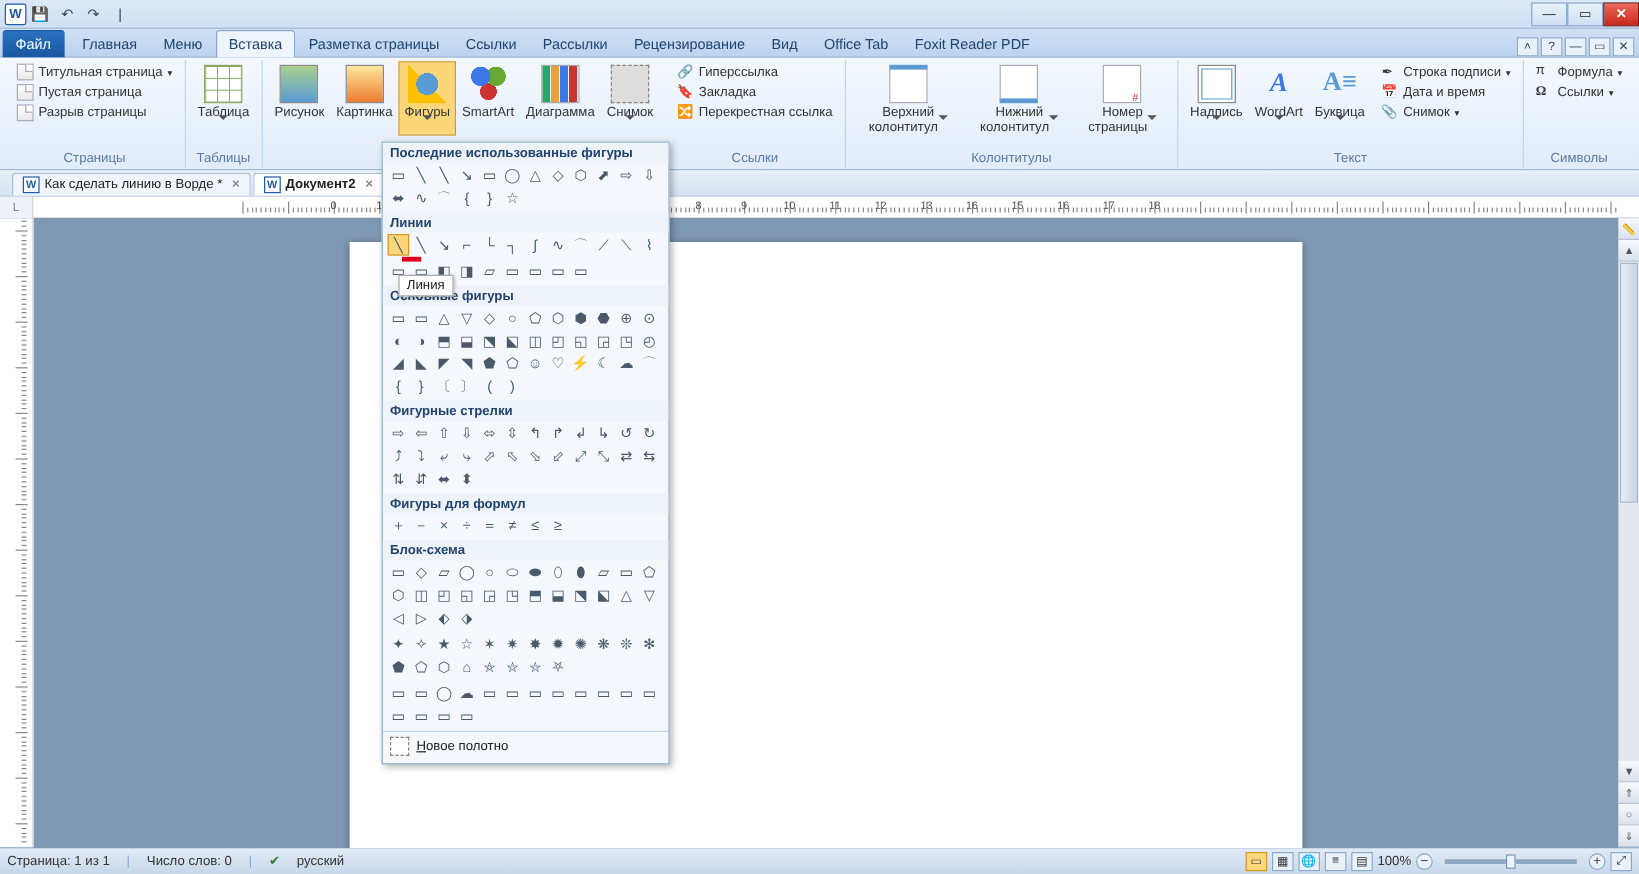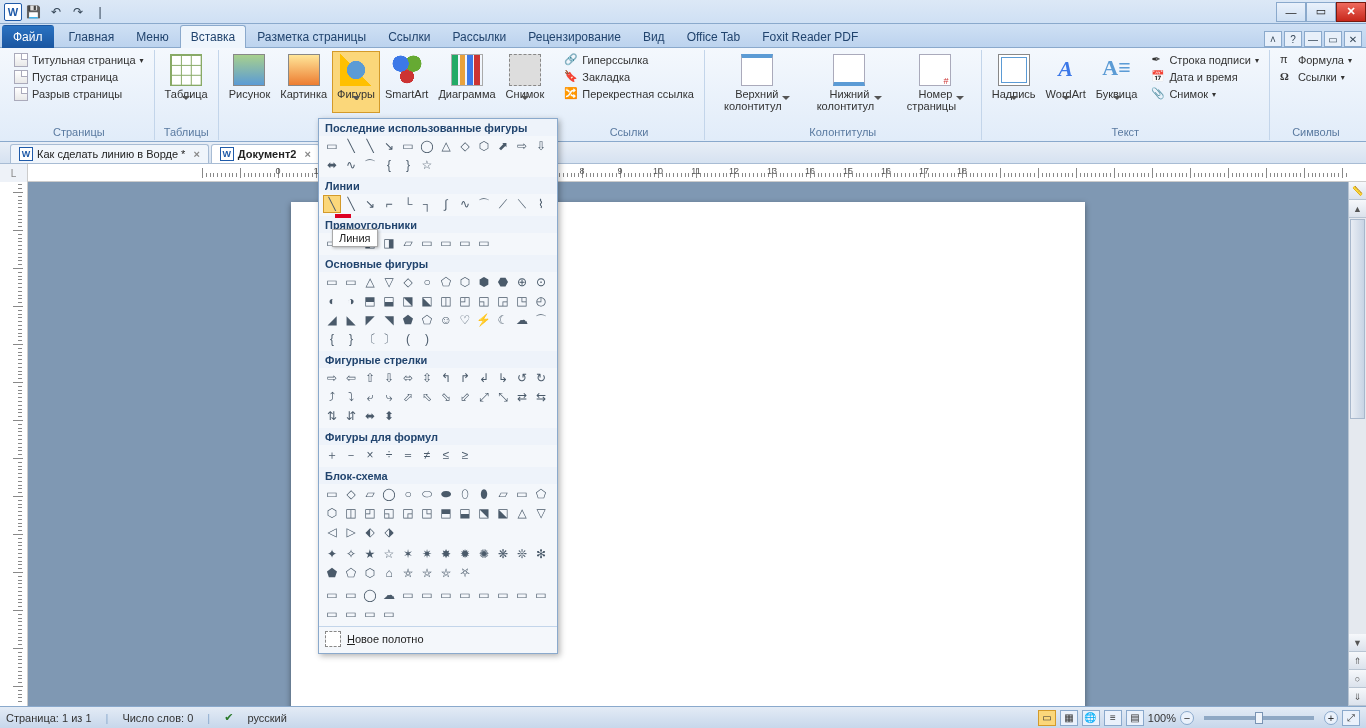--- a/index.html
+++ b/index.html
@@ -834,21 +834,20 @@
       <div class="shp">⌐</div>
       <div class="shp">└</div>
       <div class="shp">┐</div>
       <div class="shp">∫</div>
       <div class="shp">∿</div>
       <div class="shp">⌒</div>
       <div class="shp">⟋</div>
       <div class="shp">⟍</div>
       <div class="shp">⌇</div>
     </div>
-  <div class="cat-title">Прямоугольники</div>
   <div class="shp-row">
       <div class="shp">▭</div>
       <div class="shp">▭</div>
       <div class="shp">◧</div>
       <div class="shp">◨</div>
       <div class="shp">▱</div>
       <div class="shp">▭</div>
       <div class="shp">▭</div>
       <div class="shp">▭</div>
       <div class="shp">▭</div>

